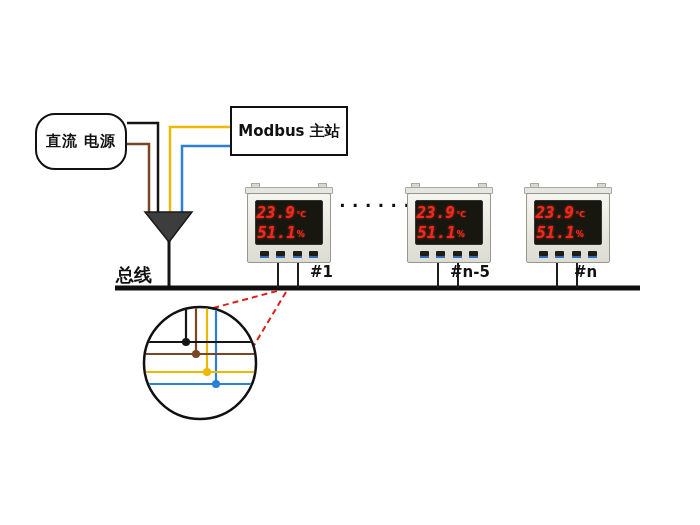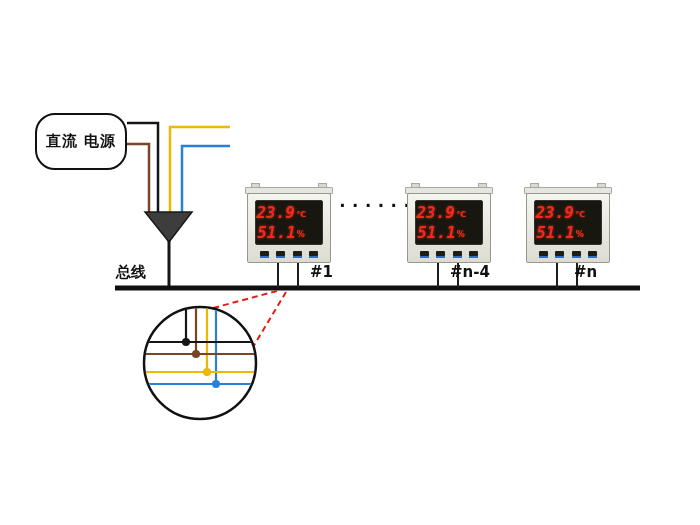--- a/index.html
+++ b/index.html
@@ -9,21 +9,21 @@
 
   svg.wiring{position:absolute;left:0;top:0;pointer-events:none;}
 
   
   .lbox{position:absolute;border:2px solid #111;background:#fff;display:flex;
         align-items:center;justify-content:center;font-weight:bold;font-size:15px;color:#111;}
   .power-box{left:35px;top:113px;width:92px;height:57px;letter-spacing:1px;border-radius:20px;}
   .modbus-box{left:230px;top:106px;width:118px;height:50px;}
 
   
-  .bus-label{position:absolute;left:116px;top:263px;font-size:15px;font-weight:bold;color:#111;}
+  .bus-label{position:absolute;left:116px;top:263px;font-size:18px;font-weight:bold;color:#111;}
   .dots{position:absolute;left:337px;top:190px;font-size:18px;font-weight:bold;color:#111;
         letter-spacing:2px;font-family:"DejaVu Sans Mono","Liberation Mono",monospace;}
   .dev-label{position:absolute;font-size:15px;font-weight:600;color:#111;}
 
   
   .device{position:absolute;width:88px;height:80px;}
   .dev-ear{position:absolute;top:0;width:9px;height:7px;background:#d9d9d2;border:1px solid #a8a8a0;}
   .dev-ear.left{left:6px;} .dev-ear.right{right:6px;}
   .dev-cap{position:absolute;top:4px;left:0;right:0;height:7px;background:#e6e6e0;
            border:1px solid #a8a8a0;border-radius:1px;}
@@ -103,20 +103,23 @@
         <circle cx="207" cy="372" r="4" fill="#edb800"></circle>
         <circle cx="216" cy="384" r="4" fill="#2b7fd4"></circle>
       </g>
     </g>
   </svg>
 
   <div class="lbox power-box">
     <span>直流 电源</span>
   </div>
 
+  <div class="lbox modbus-box">
+    <span>Modbus 主站</span>
+  </div>
 
   <div class="bus-label">总线</div>
 
   <div class="dots">.........</div>
 
   <div class="device" style="left:245px;top:183px">
     <div class="dev-ear left"></div>
     <div class="dev-ear right"></div>
     <div class="dev-cap"></div>
     <div class="dev-body">
@@ -156,21 +159,21 @@
         </div>
       </div>
       <div class="dev-btns">
         <span class="dev-btn"></span>
         <span class="dev-btn"></span>
         <span class="dev-btn"></span>
         <span class="dev-btn"></span>
       </div>
     </div>
   </div>
-  <div class="dev-label" style="left:450px;top:263px">#n-4</div>
+  <div class="dev-label" style="left:450px;top:263px">#n-5</div>
 
   <div class="device" style="left:524px;top:183px">
     <div class="dev-ear left"></div>
     <div class="dev-ear right"></div>
     <div class="dev-cap"></div>
     <div class="dev-body">
       <div class="dev-screen">
         <div class="seg-row">
           <span class="seg">23.9</span>
           <span class="seg-unit">℃</span>

